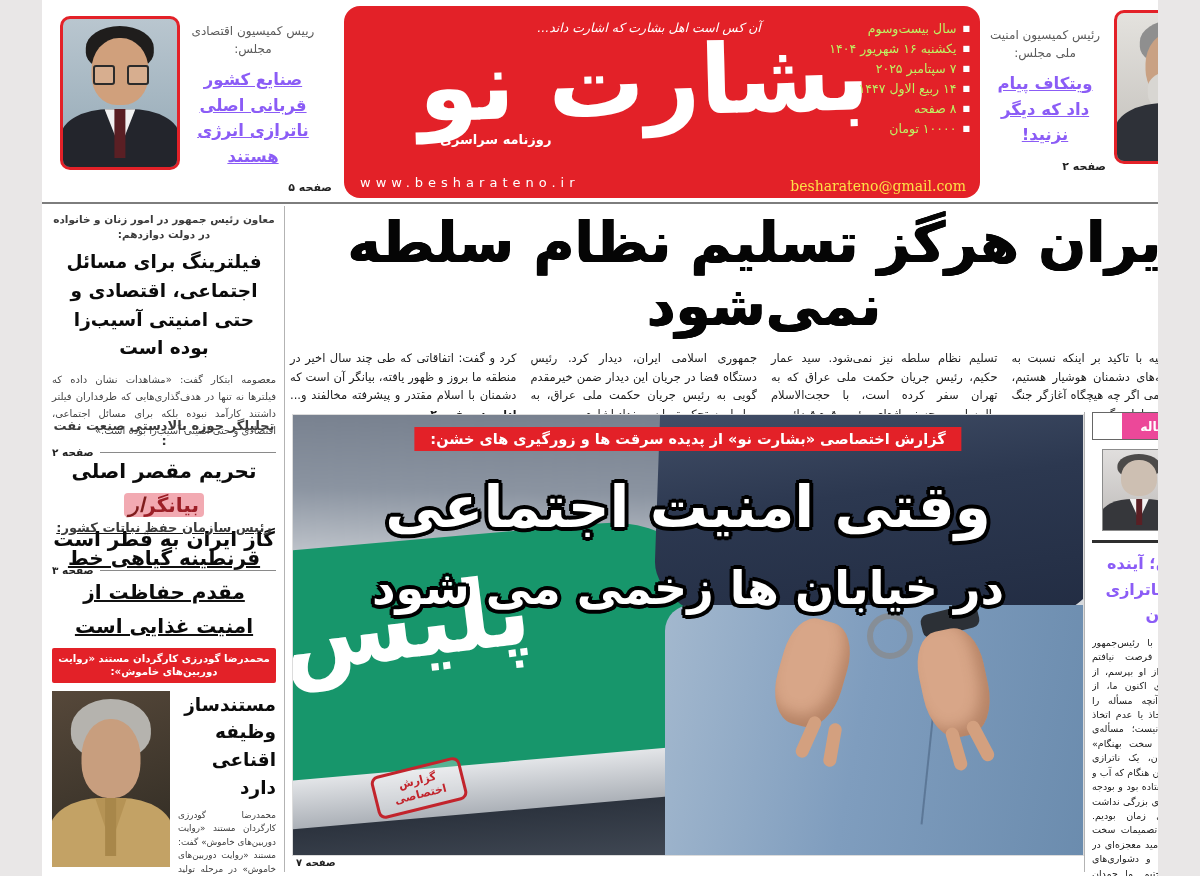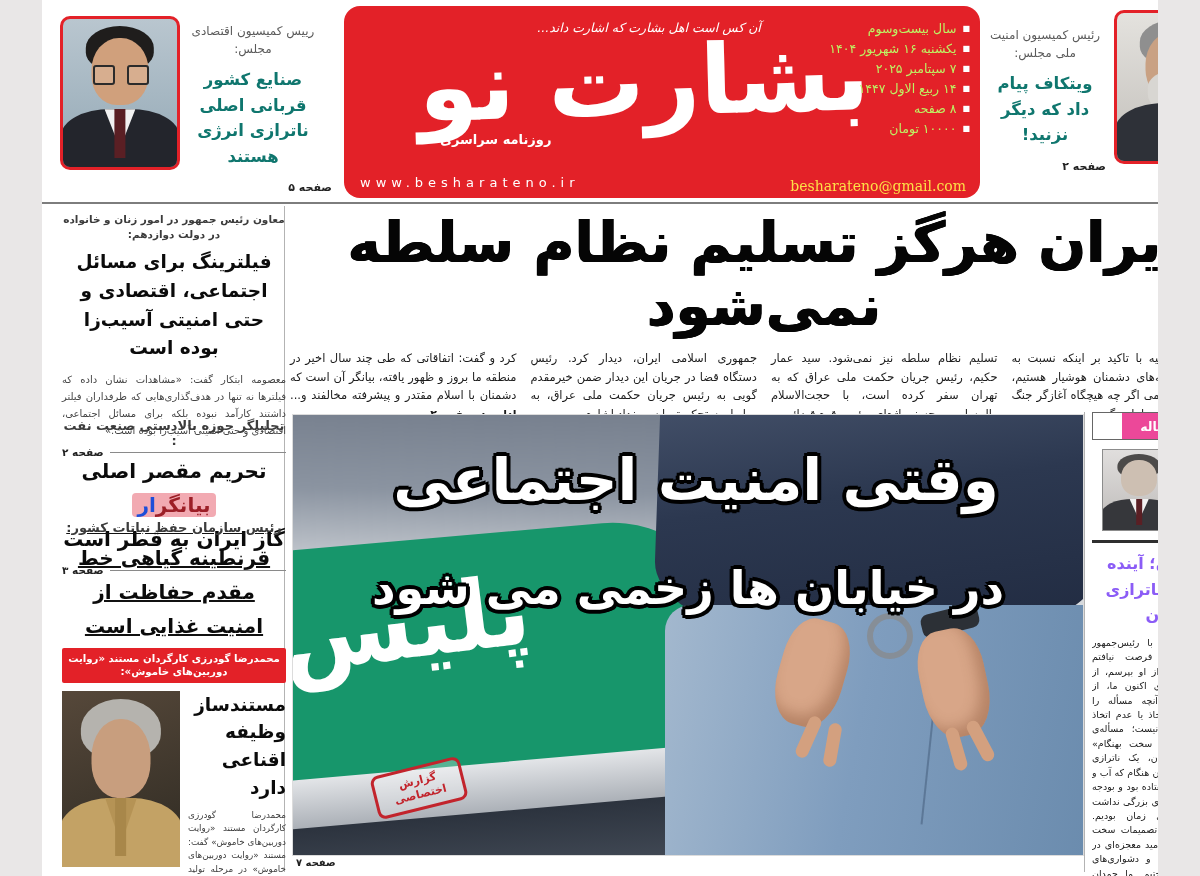--- a/index.html
+++ b/index.html
@@ -47,21 +47,21 @@
   .p4{background:linear-gradient(160deg,#56483a,#2e2a22);}
   .p4 .hair{background:#b5b3ae;width:68%;height:34%;}
   .p4 .face{background:#c89e7e;top:16%;}
   .p4 .torso{background:#c3a265;}
   .p4 .torso::before{background:#b59355;}
   .p4 .torso::after{background:#a8874a;}
 
   
   .tl-text{left:132px;top:22px;width:158px;}
   .mod-kicker{font-size:12px;color:#5a5a5a;line-height:1.5;}
-  .mod-headline{font-size:16.5px;font-weight:800;color:#0f766e;line-height:1.55;margin-top:9px;}
+  .mod-headline{font-size:16.5px;font-weight:800;color:#8b5cf6;line-height:1.55;margin-top:9px;text-decoration:underline;}
   .mod-page{font-size:11px;font-weight:bold;color:#222;margin-top:12px;}
 
   
   .masthead{left:302px;top:6px;width:636px;height:192px;background:#e32128;border-radius:16px;overflow:hidden;}
   .mh-tagline{position:absolute;top:14px;left:140px;width:330px;color:#fff;font-size:12.5px;text-align:center;font-style:italic;}
   .mh-logo{position:absolute;top:26px;left:40px;width:520px;text-align:center;color:#fff;
     font-size:96px;font-weight:900;line-height:1.05;transform:rotate(-1.5deg);letter-spacing:-2px;}
   .mh-sub{position:absolute;left:96px;top:126px;color:#fff;font-size:13px;font-weight:700;}
   .mh-info{position:absolute;right:10px;top:13px;width:250px;color:#bef264;font-size:12.5px;line-height:1.6;list-style:none;margin:0;padding:0;}
   .mh-info li::before{content:"\25A0";font-size:8px;vertical-align:2px;margin-left:6px;color:#fff;}
@@ -74,28 +74,28 @@
   
   .lead{left:248px;top:208px;width:948px;}
   .lead-kicker{font-size:15px;font-weight:700;color:#1d1d1d;text-align:center;}
   .lead-headline{font-size:56px;font-weight:900;color:#050505;text-align:center;margin-top:4px;line-height:1.12;
     text-shadow:0.6px 0 #000,-0.6px 0 #000;}
   .lead-cols{display:flex;direction:rtl;gap:14px;margin-top:12px;}
   .lead-col{flex:1;font-size:11.5px;line-height:1.6;color:#1c1c1c;text-align:justify;}
   .lead-cont{font-weight:800;font-size:11px;white-space:nowrap;}
 
   
-  .sb{left:20px;width:224px;}
+  .sb{left:10px;width:224px;}
   .sb-kicker{font-size:10.5px;font-weight:700;color:#3c3c3c;text-align:center;line-height:1.45;}
   .sb-kicker2{font-size:13px;font-weight:700;color:#3c3c3c;text-align:center;}
   .sb-headline{font-size:18.5px;font-weight:800;text-align:center;line-height:1.55;color:#0b0b0b;margin-top:6px;}
   .sb-headline.big{font-size:20px;line-height:1.7;}
   .sb-body{font-size:10px;color:#454545;line-height:1.7;text-align:justify;margin-top:8px;}
   .hl{background:#f2aab2;color:#9c1f27;padding:0 5px;border-radius:4px;position:relative;}
-  .hl .hl-white{color:#1d4ed8;}
+  .hl .hl-white{color:#7f1d1d;font-style:italic;}
   .sb-banner{background:#e32128;color:#fff;font-size:10.2px;font-weight:700;text-align:center;
     padding:4px 2px;border-radius:2px;line-height:1.3;}
   .a4-row{display:flex;direction:rtl;gap:8px;margin-top:8px;}
   .a4-right{flex:1;min-width:0;}
   .a4-headline{font-size:18.5px;font-weight:800;line-height:1.5;color:#0b0b0b;text-align:right;}
   .a4-body{font-size:8.8px;color:#3d3d3d;line-height:1.55;text-align:justify;margin-top:7px;height:118px;overflow:hidden;}
 
   
   .photo-box{left:250px;top:414px;width:790px;height:440px;overflow:hidden;
     background:linear-gradient(180deg,#c9ced5 0%,#d9dcdf 55%,#e6e7e9 100%);border:1px solid #dcdcdc;}
@@ -123,21 +123,21 @@
   .f1{right:268px;bottom:96px;transform:rotate(24deg);}
   .f2{right:244px;bottom:88px;transform:rotate(10deg);}
   .f3{right:120px;bottom:84px;transform:rotate(-16deg);}
   .f4{right:96px;bottom:92px;transform:rotate(-28deg);}
   .watch{position:absolute;right:104px;bottom:222px;width:58px;height:24px;background:#2c3036;border-radius:8px;transform:rotate(-14deg);}
   .cuff{position:absolute;right:170px;bottom:196px;width:34px;height:34px;border:6px solid #868e97;border-radius:50%;}
   .photo-kicker{position:absolute;top:12px;left:50%;transform:translateX(-50%);
     background:#e32128;color:#fff;font-size:14.5px;font-weight:700;padding:4px 16px;white-space:nowrap;}
   .ph-h1,.ph-h2{position:absolute;left:0;width:100%;text-align:center;color:#fff;font-weight:900;
     text-shadow:3px 3px 0 #000,-3px 3px 0 #000,3px -3px 0 #000,-3px -3px 0 #000,0 4px 0 #000,4px 0 0 #000,-4px 0 0 #000,0 -4px 0 #000;}
-  .ph-h1{top:31px;font-size:58px;margin-left:8px;}
+  .ph-h1{top:58px;font-size:58px;}
   .ph-h2{top:146px;font-size:46px;}
   .stamp{position:absolute;left:80px;bottom:46px;width:78px;padding:5px 4px;text-align:center;
     border:3px solid #c2242c;border-radius:8px;color:#c2242c;font-size:11px;font-weight:800;line-height:1.25;
     transform:rotate(-14deg);background:rgba(255,255,255,.28);}
   .photo-page{left:254px;top:857px;font-size:10px;font-weight:bold;color:#222;}
 
   
   .ed{left:1050px;top:412px;width:146px;}
   .ed-header{display:flex;direction:ltr;height:26px;border:1.5px solid #666;align-items:stretch;background:#fff;}
   .ed-header .sp{flex:1;}
@@ -277,20 +277,21 @@
       <div class="seam"></div>
       <div class="watch"></div>
       <div class="cuff"></div>
       <div class="hand hl1"></div>
       <div class="hand hl2"></div>
       <div class="finger f1"></div>
       <div class="finger f2"></div>
       <div class="finger f3"></div>
       <div class="finger f4"></div>
     </div>
+    <div class="photo-kicker rtl">گزارش اختصاصی «بشارت نو» از پدیده سرقت ها و زورگیری های خشن:</div>
     <div class="ph-h1 rtl">وقتی امنیت اجتماعی</div>
     <div class="ph-h2 rtl">در خیابان ها زخمی می شود</div>
     <div class="stamp rtl">
       <div>گزارش</div>
       <div>اختصاصی</div>
     </div>
   </div>
   <div class="abs photo-page">صفحه ۷</div>
 
   <div class="abs ed">

